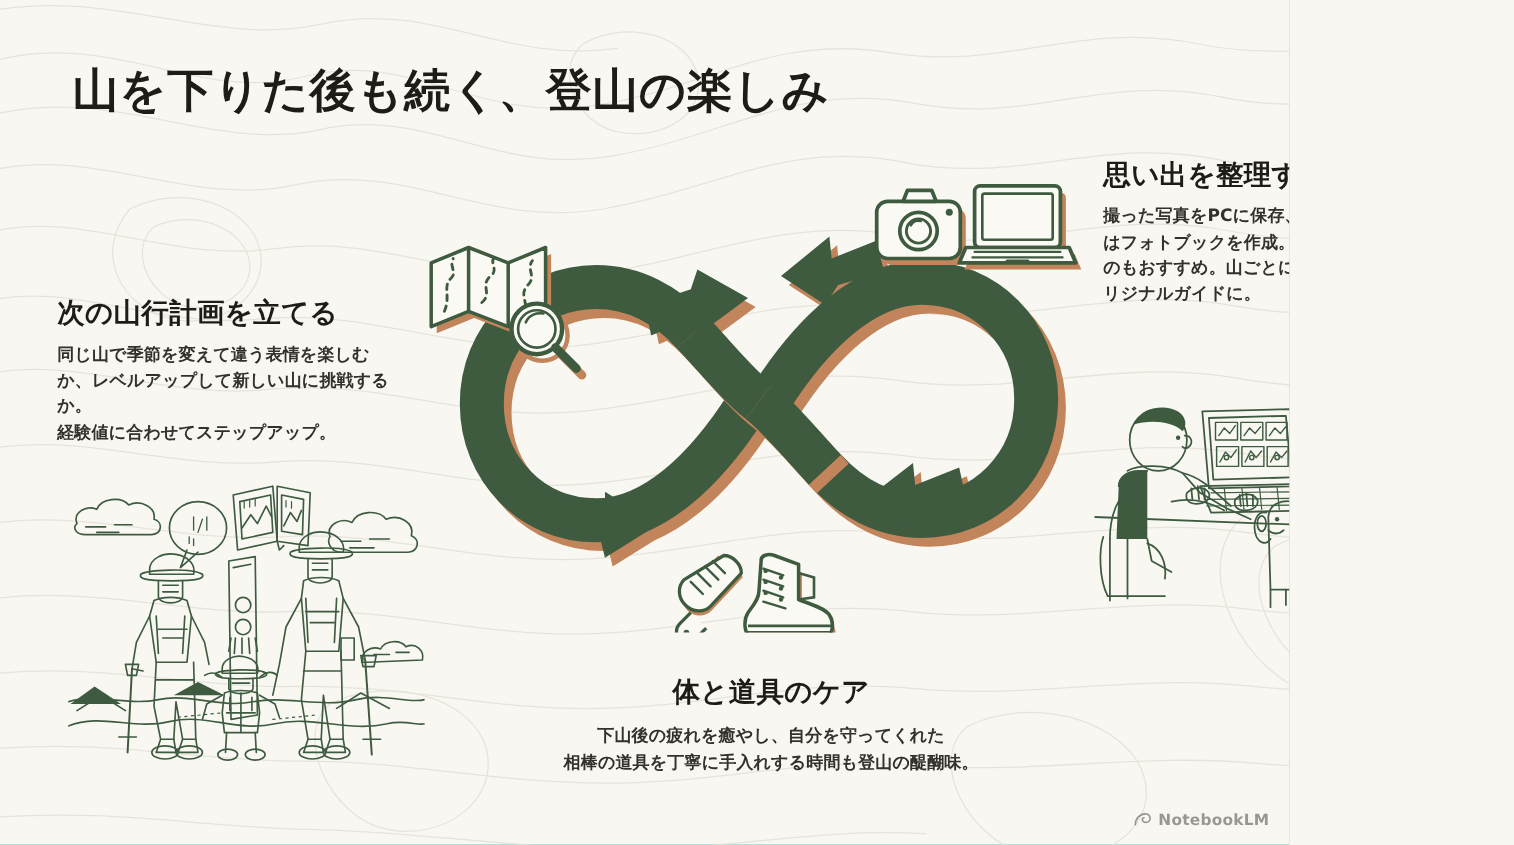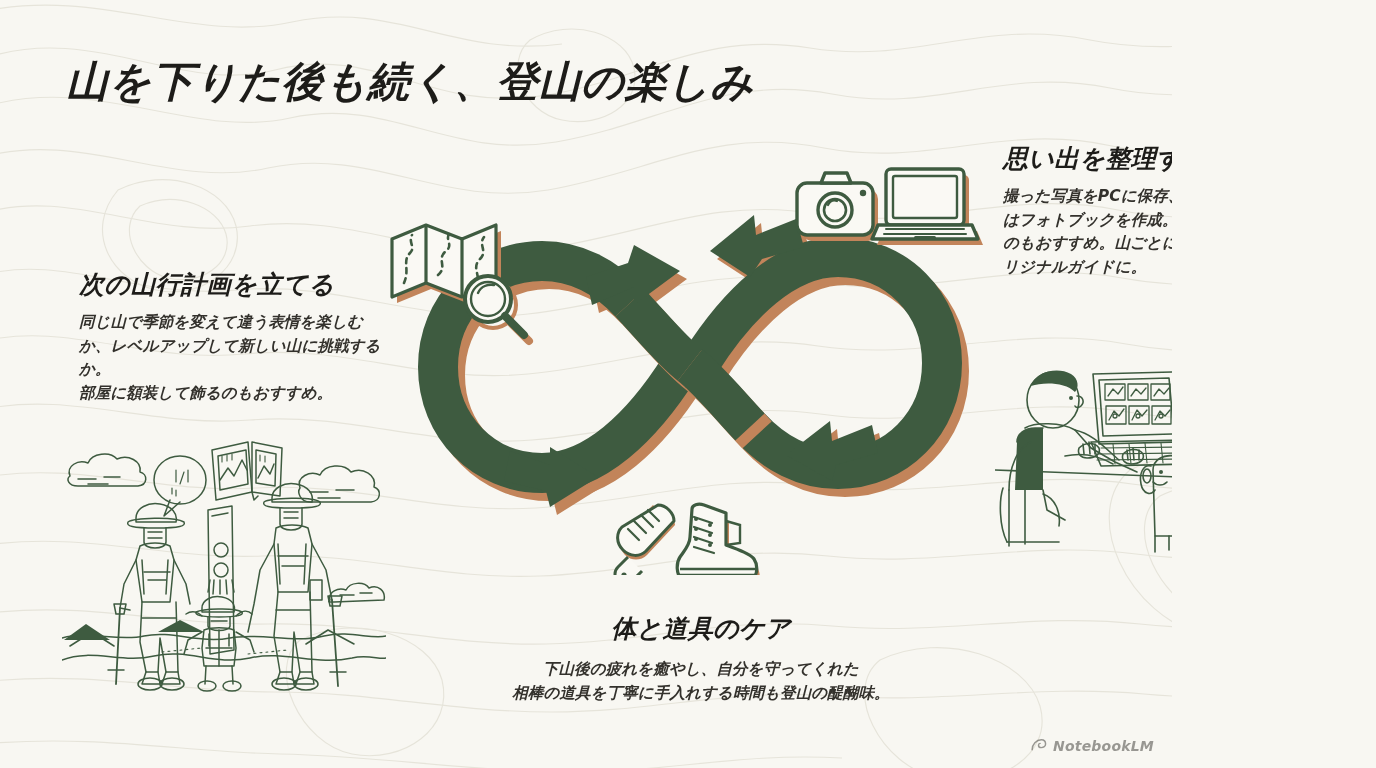--- a/index.html
+++ b/index.html
@@ -10,21 +10,20 @@
     font-family:"DejaVu Sans","Liberation Sans",sans-serif;
     overflow:hidden;
     position:relative;
     color:#22211e;
   }
   #slide{
     position:relative;
     width:1172px;height:768px;
     overflow:hidden;
     background:#14b8a6;
-    font-style:italic;
   }
   
   #topo{
     position:absolute;inset:0;
     width:1376px;height:768px;
     pointer-events:none;
   }
 
   
   #header{
@@ -60,21 +59,21 @@
   .blk-body{
     font-size:15.5px;
     font-weight:600;
     line-height:1.52;
     color:#33312c;
     margin:0;
     letter-spacing:0.1px;
   }
 
   
-  #block-left{position:absolute;left:79px;top:268px;width:305px;}
+  #block-left{position:absolute;left:52px;top:268px;width:305px;}
   
   #block-right{position:absolute;left:1003px;top:142px;width:320px;}
   
   #block-bottom{position:absolute;left:460px;top:612px;width:482px;text-align:center;}
   #block-bottom .blk-head{margin-bottom:12px;}
   #block-bottom .blk-body{line-height:1.55;}
 
   
   .art{position:absolute;pointer-events:none;}
   #loop-art{left:380px;top:155px;width:620px;height:420px;}
@@ -252,21 +251,21 @@
         <circle cx="38" cy="32" r="2"></circle>
           <circle cx="38" cy="42" r="2"></circle>
       </g>
       <path d="M54,18 L68,22 L68,40 L54,42" fill="none" stroke="#3e5b40" stroke-width="2.4"></path>
     </g>
   </svg>
 
   <div id="block-left">
     <h2 class="blk-head">次の山行計画を立てる</h2>
     <p class="blk-body" style="white-space:pre-line">同じ山で季節を変えて違う表情を楽しむか、レベルアップして新しい山に挑戦するか。
-部屋に額装して飾るのもおすすめ。</p>
+経験値に合わせてステップアップ。</p>
   </div>
 
   <div id="block-right">
     <h2 class="blk-head">思い出を整理する</h2>
     <p class="blk-body">撮った写真をPCに保存、SNSで共有、またはフォトブックを作成。部屋に額装して飾るのもおすすめ。山ごとにカテゴリ分けるとオリジナルガイドに。</p>
   </div>
 
   <div id="block-bottom">
     <h2 class="blk-head">体と道具のケア</h2>
     <p class="blk-body" style="white-space:pre-line">下山後の疲れを癒やし、自分を守ってくれた

